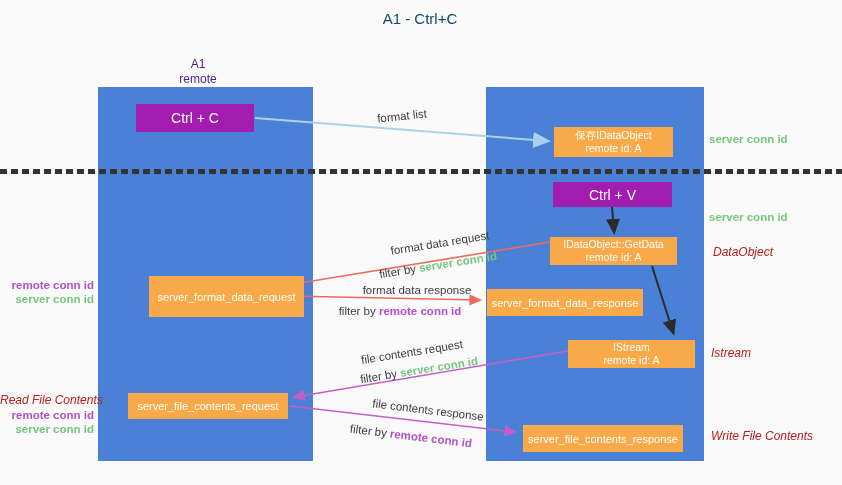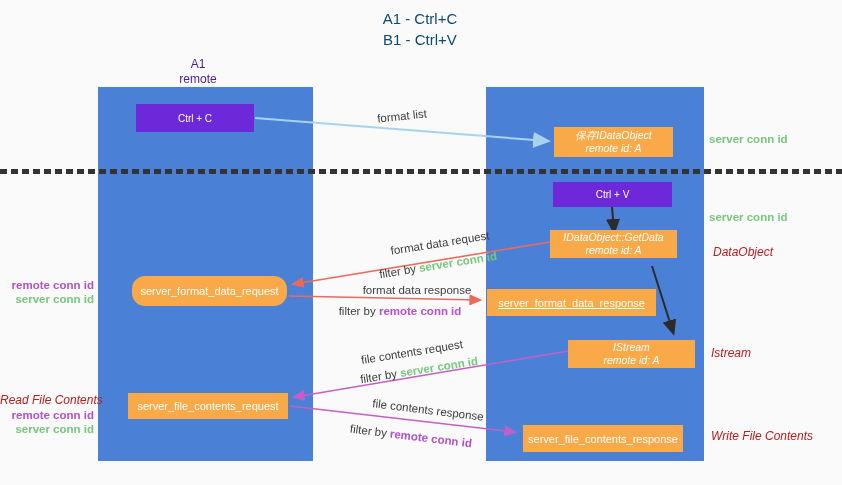--- a/index.html
+++ b/index.html
@@ -18,30 +18,30 @@
   .lane.a { left:98px;  width:215px; }
   .lane.b { left:486px; width:218px; }
 
   .divider { position:absolute; left:0; top:169px; width:842px; height:5px;
              background:repeating-linear-gradient(90deg,#333 0 7px,transparent 7px 11px); }
 
   .arrows { position:absolute; left:0; top:0; width:842px; height:485px; pointer-events:none; }
 
   .box { position:absolute; display:flex; flex-direction:column; align-items:center;
          justify-content:center; color:#fff; text-align:center; white-space:nowrap; }
-  .box.green  { background:#6d28d9; font-size:10px;text-align:right; }
+  .box.green  { background:#a21caf; font-size:14px;text-align:right; }
   .box.orange { background:#f9a948; font-size:11px; }
-  .box .ln { line-height:13px; font-size:10.5px;font-style:italic; }
+  .box .ln { line-height:13px; font-size:10.5px; }
 
   .b-ctrl-c   { left:136px; top:104px; width:118px; height:28px; }
   .b-saveobj  { left:554px; top:127px; width:119px; height:30px; }
   .b-ctrl-v   { left:553px; top:182px; width:119px; height:25px; }
-  .b-getdata  { left:550px; top:230px; width:127px; height:28px; }
-  .b-fmt-req  { left:132px; top:276px; width:155px; height:30px;border-radius:13px; }
-  .b-fmt-resp { left:487px; top:289px; width:169px; height:27px;text-decoration:underline; }
+  .b-getdata  { left:550px; top:237px; width:127px; height:28px; }
+  .b-fmt-req  { left:149px; top:276px; width:155px; height:41px; }
+  .b-fmt-resp { left:487px; top:289px; width:156px; height:27px; }
   .b-istream  { left:568px; top:340px; width:127px; height:28px; }
   .b-file-req  { left:128px; top:393px; width:160px; height:26px; }
   .b-file-resp { left:523px; top:425px; width:160px; height:27px; }
 
   .flow-label { position:absolute; font-size:11.5px; color:#3d3d3d; white-space:nowrap;
                 transform:translate(-50%,-50%) rotate(var(--r,0deg)); }
   .flow-label .key { font-weight:bold; }
   .key.green  { color:#76c77c; }
   .key.purple { color:#b052c8; }
 
@@ -51,21 +51,20 @@
   .side-label.plain  { color:#b91c1c; font-weight:normal; font-size:12px;font-style:italic; }
   .left-col { left:0; width:94px; text-align:right; }
 </style>
 </head>
 <body>
 
 <div class="canvas">
 
   <div class="title">
     <div>A1 - Ctrl+C</div>
-    <div>B1 - Ctrl+V</div>
   </div>
 
   <div class="lane-header a">
     <div>A1</div>
     <div>remote</div>
   </div>
   <div class="lane-header b">
     <div>B1</div>
     <div>connection</div>
   </div>

